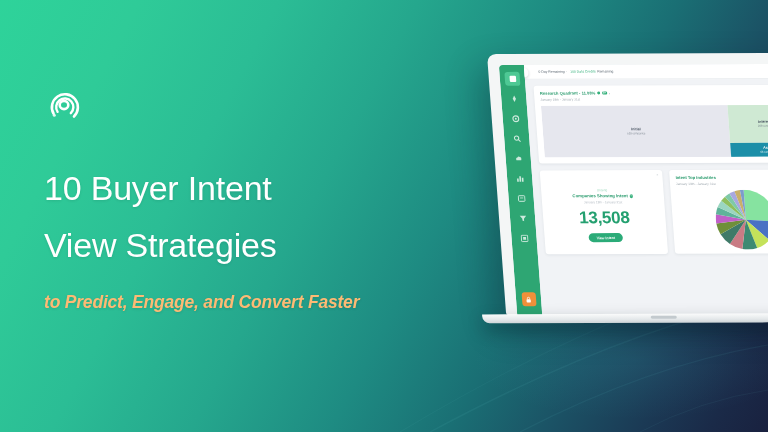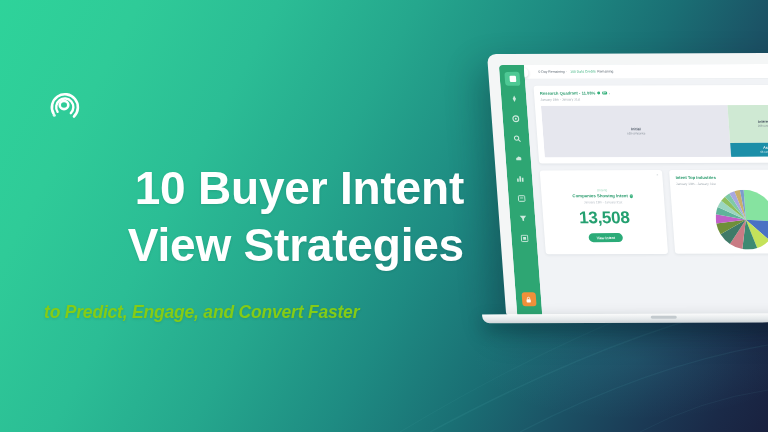--- a/index.html
+++ b/index.html
@@ -29,30 +29,29 @@
   #bg-arcs { position:absolute; inset:0; pointer-events:none; }
 
   
   #left {
     position:absolute; left:44px; top:86px; width:420px;
     z-index:5;
   }
   #logo { width:40px; height:40px; margin-bottom:30px; }
   #title {
     color:#ffffff;
-    font-size:46px;
+    font-size:34px;
     line-height:57px;
-    font-weight:700;
+    font-weight:400;
     letter-spacing:-0.2px;
     text-shadow:0 1px 3px rgba(0,0,0,0.10);
-    text-align:right;
   }
   #subtitle {
-    margin-top:28px;
-    color:#84cc16;
+    margin-top:18px;
+    color:#fdba74;
     font-size:17.5px;
     font-weight:bold;
     font-style:italic;
     letter-spacing:-0.2px;
     text-shadow:0 1px 3px rgba(0,0,0,0.12);
   }
 
   
   #laptop {
     position:absolute;

